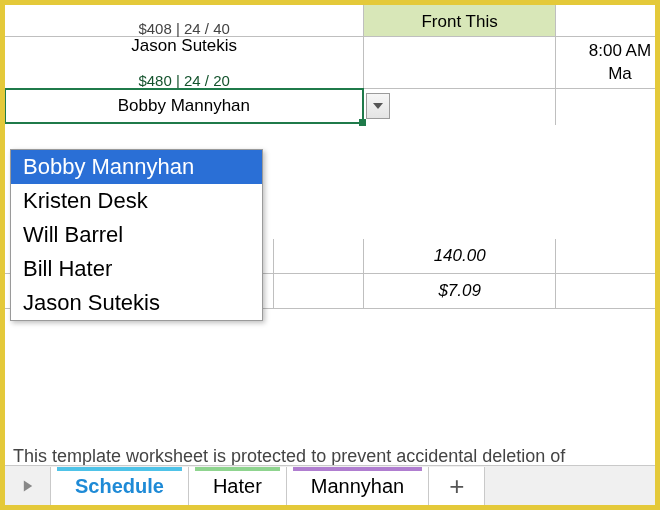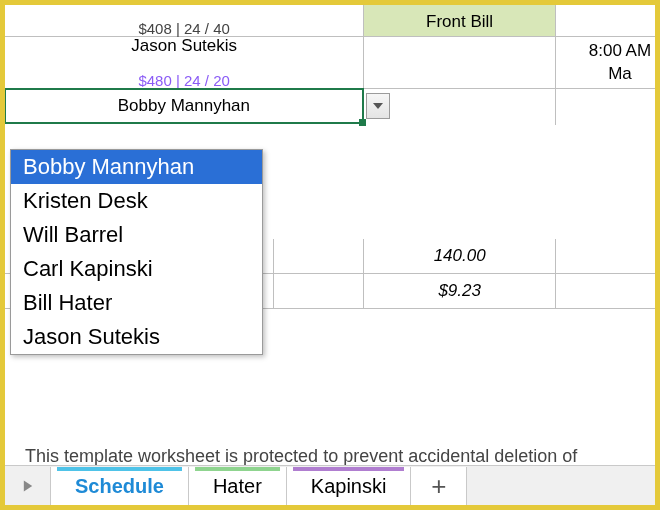--- a/index.html
+++ b/index.html
@@ -32,21 +32,21 @@
     align-items: center;
     justify-content: center;
     text-align: center;
   }
   .name-col { width: 362px; flex-direction: column; }
   .shift-col { width: 193px; background: #d8e7b8; flex-direction: column; line-height: 1.3; }
   .right-col { width: 130px; flex-direction: column; line-height: 1.3; background:#fff; }
   .empty { background: #fff; }
   .struck { text-decoration: line-through; color: #444; }
   .meta { font-size: 15px; margin-top: 16px; }
-  .meta.red { color: #8b5cf6; }
+  .meta.red { color: #14532d; }
   .meta.gray { color: #444; }
   .tall { height: 52px; }
   .selected-cell-wrap {
     position: relative;
     height: 36px;
     border: 2px solid #1f7a4a;
     margin: -1px 0 0 -1px;
     width: 362px;
     display:flex; align-items:center; justify-content:center;
     background:#fff;
@@ -82,21 +82,21 @@
   .dd-item.sel { background:#2a6fd6; color:#fff; }
   .sumrow { display:flex; border-bottom:1px solid #bfbfbf; height:35px; }
   .sumcell { border-right:1px solid #bfbfbf; display:flex; align-items:center; justify-content:center;font-style:italic; }
   .footer-note {
     position:absolute;
     bottom: 38px;
     left: 0;
     width: 100%;
     font-size: 18px;
     color:#444;
-    padding-left:20px;
+    padding-left:8px;
     white-space: nowrap;
   }
   .tabbar {
     position:absolute;
     bottom:0; left:0;
     width:100%;
     height:40px;
     background:#f0f0f0;
     border-top:1px solid #c9c9c9;
     display:flex;
@@ -133,21 +133,21 @@
 
 <div class="sheet">
 
   <div class="row tall">
     <div class="cell name-col">
       <div class="struck">Will Barrel</div>
       <div class="meta gray">$408  |  24 / 40</div>
     </div>
     <div class="cell shift-col">
       <div class="struck">11:00 AM - 3:00 PM</div>
-      <div>Front Bill</div>
+      <div>Front This</div>
     </div>
     <div class="cell right-col empty"></div>
   </div>
 
   <div class="row tall">
     <div class="cell name-col">
       <div>Jason Sutekis</div>
       <div class="meta red">$480  |  24 / 20</div>
     </div>
     <div class="cell shift-col empty" style="background:#fff"></div>
@@ -179,31 +179,30 @@
     <div class="sumcell" style="width:91px"></div>
     <div class="sumcell" style="width:193px">
         <span>140.00</span>
       </div>
     <div class="sumcell" style="width:130px;justify-content:flex-end;padding-right:2px"></div>
   </div>
   <div class="sumrow">
     <div class="sumcell" style="width:271px"></div>
     <div class="sumcell" style="width:91px"></div>
     <div class="sumcell" style="width:193px">
-        <span>$9.23</span>
+        <span>$7.09</span>
       </div>
     <div class="sumcell" style="width:130px;justify-content:flex-end;padding-right:2px"></div>
   </div>
 </div>
 
 <div class="dropdown">
   <div class="dd-item sel"><span>Bobby Mannyhan</span></div>
   <div class="dd-item"><span>Kristen Desk</span></div>
   <div class="dd-item"><span>Will Barrel</span></div>
-  <div class="dd-item"><span>Carl Kapinski</span></div>
   <div class="dd-item"><span>Bill Hater</span></div>
   <div class="dd-item"><span>Jason Sutekis</span></div>
 </div>
 
 <div class="footer-note">This template worksheet is protected to prevent accidental deletion of</div>
 
 <div class="tabbar">
   <div class="tab-nav">
     <svg width="14" height="14" viewBox="0 0 10 10">
         <path d="M2 1 L8 5 L2 9 Z" fill="#888"></path>
@@ -212,18 +211,18 @@
   <div class="tab active">
     <div class="bar" style="background:#4fc3e8"></div>
     <span>Schedule</span>
   </div>
   <div class="tab">
     <div class="bar" style="background:#8fd48f"></div>
     <span>Hater</span>
   </div>
   <div class="tab">
     <div class="bar" style="background:#b07ed0"></div>
-    <span>Kapinski</span>
+    <span>Mannyhan</span>
   </div>
   <div class="tab tab-plus">
     <span>+</span>
   </div>
 </div>
 
 </body></html>

